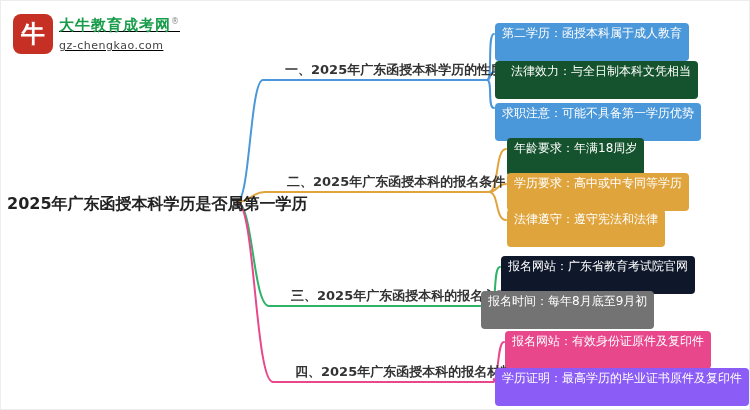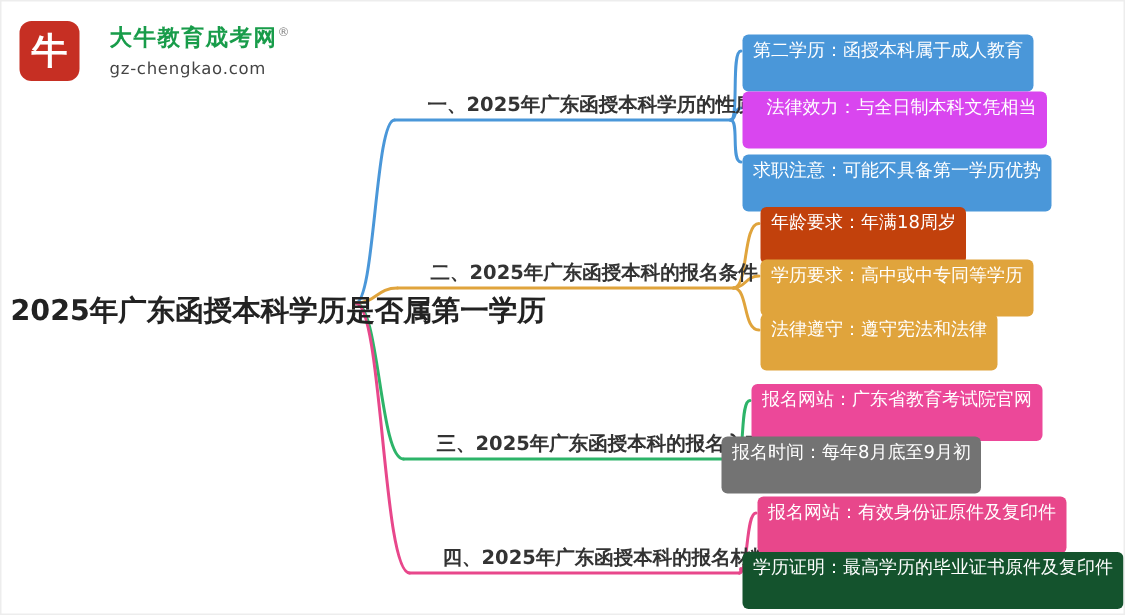--- a/index.html
+++ b/index.html
@@ -9,27 +9,27 @@
     border:1px solid #ededed;box-sizing:border-box;overflow:hidden;
   }
   .connectors{position:absolute;left:0;top:0;width:750px;height:410px;z-index:0;}
   .connectors path{fill:none;stroke-width:2;stroke-linecap:round;}
   .logo{position:absolute;left:12px;top:13px;z-index:2;display:flex;align-items:flex-start;}
   .logo-icon{
     width:40px;height:40px;border-radius:8px;color:#fff;
     display:flex;align-items:center;justify-content:center;
     font-size:24px;font-weight:700;
   }
-  .logo-text{margin-left:20px;padding-top:2px;}
+  .logo-text{margin-left:6px;padding-top:2px;text-decoration:underline;}
   .brand{font-size:15px;font-weight:700;color:#189c4a;letter-spacing:1px;white-space:nowrap;}
   .reg{font-size:8px;color:#888;vertical-align:super;font-weight:400;}
   .domain{font-size:11px;color:#444;margin-top:4px;letter-spacing:0.5px;white-space:nowrap;}
   .root-label{
     position:absolute;left:6px;top:193px;z-index:1;
-    font-size:19px;font-weight:700;color:#222;white-space:nowrap;
+    font-size:16px;font-weight:700;color:#222;white-space:nowrap;
   }
   .branch-label{
     position:absolute;z-index:1;font-size:13px;font-weight:700;color:#333;white-space:nowrap;
   }
   .child{
     position:absolute;z-index:1;height:38px;line-height:21px;padding:0 7px;
     border-radius:4px;font-size:12px;color:#fff;white-space:nowrap;
   }
 </style>
 <title>2025年广东函授本科学历是否属第一学历</title></head>
@@ -71,26 +71,26 @@
   </div>
 
   <div class="root-label">2025年广东函授本科学历是否属第一学历</div>
 
   <div class="branch-label" style="left:284px;top:60px;">一、2025年广东函授本科学历的性质</div>
   <div class="branch-label" style="left:286px;top:172px;">二、2025年广东函授本科的报名条件</div>
   <div class="branch-label" style="left:290px;top:286px;">三、2025年广东函授本科的报名入口</div>
   <div class="branch-label" style="left:294px;top:362px;">四、2025年广东函授本科的报名材料</div>
 
   <div class="child" style="left: 494px; top: 22px; background-color: rgb(74, 151, 217);">第二学历：函授本科属于成人教育</div>
-  <div class="child" style="left: 494px; top: 60px; background-color: #d946ef; padding-left: 16px;">法律效力：与全日制本科文凭相当</div>
+  <div class="child" style="left: 494px; top: 60px; background-color: #14532d; padding-left: 16px;">法律效力：与全日制本科文凭相当</div>
   <div class="child" style="left: 494px; top: 102px; background-color: rgb(74, 151, 217);">求职注意：可能不具备第一学历优势</div>
 
-  <div class="child" style="left: 506px; top: 137px; background-color: #c2410c;">年龄要求：年满18周岁</div>
+  <div class="child" style="left: 506px; top: 137px; background-color: #14532d;">年龄要求：年满18周岁</div>
   <div class="child" style="left: 506px; top: 172px; background-color: rgb(224, 164, 60);">学历要求：高中或中专同等学历</div>
   <div class="child" style="left: 506px; top: 208px; background-color: rgb(224, 164, 60);">法律遵守：遵守宪法和法律</div>
 
-  <div class="child" style="left: 500px; top: 255px; background-color: #ec4899;">报名网站：广东省教育考试院官网</div>
+  <div class="child" style="left: 500px; top: 255px; background-color: #0f172a;">报名网站：广东省教育考试院官网</div>
   <div class="child" style="left: 480px; top: 290px; background-color: #737373;">报名时间：每年8月底至9月初</div>
 
   <div class="child" style="left: 504px; top: 330px; background-color: rgb(232, 71, 139);">报名网站：有效身份证原件及复印件</div>
-  <div class="child" style="left: 494px; top: 367px; background-color: #14532d;">学历证明：最高学历的毕业证书原件及复印件</div>
+  <div class="child" style="left: 494px; top: 367px; background-color: #8b5cf6;">学历证明：最高学历的毕业证书原件及复印件</div>
 
 </div>
 
 </body></html>

